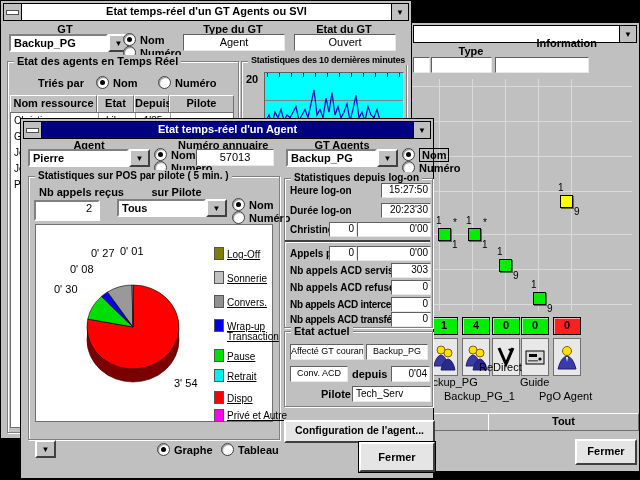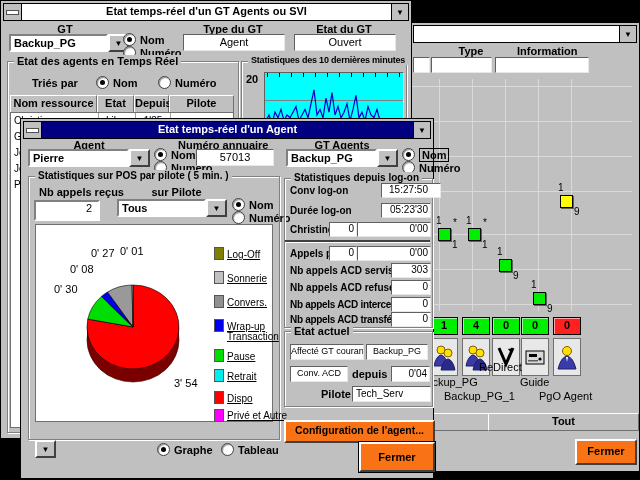--- a/index.html
+++ b/index.html
@@ -16,21 +16,21 @@
   .sysbtn{width:17px;background:#c0c0c0;border-right:1px solid #000;display:flex;
           align-items:center;justify-content:center;}
   .sysbar{width:11px;height:3px;background:#fff;border:1px solid #505050;}
   .minbtn{width:16px;background:#c0c0c0;border-left:1px solid #000;color:#000;
           font-size:8px;display:flex;align-items:center;justify-content:center;}
   .lbl{font-weight:bold;white-space:nowrap;}
   .sunken{background:#fff;border:2px solid;border-color:#808080 #fff #fff #808080;
           white-space:nowrap;overflow:hidden;}
   .sunken1{background:#fff;border:1px solid;border-color:#606060 #e8e8e8 #e8e8e8 #606060;
           white-space:nowrap;overflow:hidden;}
-  .btn{background:#f97316;border:2px solid;border-color:#fff #404040 #404040 #fff;
+  .btn{background:#e5e5e5;border:2px solid;border-color:#fff #404040 #404040 #fff;
        font-weight:bold;text-align:center;cursor:default;white-space:nowrap;}
   .ring{border:1px solid #000;background:#c0c0c0;}
   .combo{display:flex;}
   .combo .cval{flex:1;background:#fff;border:2px solid;border-color:#808080 #fff #fff #808080;
                padding:1px 3px;font-weight:bold;white-space:nowrap;overflow:hidden;}
   .drop{width:17px;background:#c0c0c0;border:2px solid;border-color:#fff #404040 #404040 #fff;
         font-size:8px;display:flex;align-items:center;justify-content:center;}
   .group{position:absolute;border:1px solid #808080;
          box-shadow:1px 1px 0 #fff, inset 1px 1px 0 #fff;}
   .glabel{position:absolute;top:-7px;left:6px;background:#c0c0c0;padding:0 3px;
@@ -66,21 +66,21 @@
 <body>
 
 <div class="window" id="win-monitor" style="left:410px;top:22px;width:228px;height:448px;z-index:1">
   <div class="tbar inactive">
     <div class="title"></div>
     <div class="minbtn">
       <span>▼</span>
     </div>
   </div>
   <div class="a lbl" style="left:30px;top:22px;width:60px;text-align:center">Type</div>
-  <div class="a lbl" style="left:106px;top:22px;width:80px;text-align:left">Information</div>
+  <div class="a lbl" style="left:106px;top:14px;width:80px;text-align:right">Information</div>
   <div class="a sunken1" style="left:2px;top:34px;width:15px;height:14px"></div>
   <div class="a sunken1" style="left:20px;top:34px;width:59px;height:14px"></div>
   <div class="a sunken1" style="left:84px;top:34px;width:92px;height:14px"></div>
 
   <div class="a" id="diagram" style="left:1px;top:56px;width:224px;height:236px">
 
     <div class="gline" style="left:0;top:7px;width:220px;height:1px"></div>
     <div class="gline" style="left:0;top:42px;width:220px;height:1px"></div>
     <div class="gline" style="left:0;top:77px;width:220px;height:1px"></div>
     <div class="gline" style="left:0;top:112px;width:220px;height:1px"></div>
@@ -195,21 +195,21 @@
     <span class="rlbl">Numéro</span>
   </div>
 
   <div class="a lbl" style="left:182px;top:22px;width:100px;text-align:center">Type du GT</div>
   <div class="a sunken1" style="left:182px;top:33px;width:100px;height:15px;text-align:center;line-height:14px">Agent</div>
   <div class="a lbl" style="left:293px;top:22px;width:100px;text-align:center">Etat du GT</div>
   <div class="a sunken1" style="left:293px;top:33px;width:100px;height:15px;text-align:center;line-height:14px">Ouvert</div>
 
   <div class="group" style="left:6px;top:60px;width:230px;height:370px">
     <div class="glabel">Etat des agents en Temps Réel</div>
-    <div class="a lbl" style="left:24px;top:15px;width:58px;text-align:left">Triés par</div>
+    <div class="a lbl" style="left:24px;top:15px;width:58px;text-align:center">Triés par</div>
     <div class="radiorow" style="left:88px;top:14px">
       <span class="radio on"></span>
       <span class="rlbl">Nom</span>
     </div>
     <div class="radiorow" style="left:150px;top:14px">
       <span class="radio"></span>
       <span class="rlbl">Numéro</span>
     </div>
     <div class="hcell" style="left:2px;top:33px;width:85px">Nom ressource</div>
     <div class="hcell" style="left:89px;top:33px;width:35px">Etat</div>
@@ -355,24 +355,24 @@
       <span class="rlbl">Graphe</span>
     </div>
     <div class="radiorow" style="left:192px;top:266px">
       <span class="radio"></span>
       <span class="rlbl">Tableau</span>
     </div>
   </div>
 
   <div class="group" style="left:263px;top:59px;width:147px;height:148px">
     <div class="glabel" style="font-size:10px">Statistiques depuis log-on</div>
-    <div class="a lbl" style="left:5px;top:6px;font-size:10px">Conv log-on</div>
-    <div class="a sunken1" style="left:96px;top:4px;width:46px;height:13px;text-align:right;padding-right:12px;font-size:10px;line-height:12px">15:27:50</div>
+    <div class="a lbl" style="left:5px;top:6px;font-size:10px">Heure log-on</div>
+    <div class="a sunken1" style="left:96px;top:4px;width:46px;height:13px;text-align:right;padding-right:2px;font-size:10px;line-height:12px">15:27:50</div>
     <div class="a lbl" style="left:5px;top:26px;font-size:10px">Durée log-on</div>
-    <div class="a sunken1" style="left:96px;top:24px;width:46px;height:13px;text-align:right;padding-right:2px;font-size:10px;line-height:12px">05:23'30</div>
+    <div class="a sunken1" style="left:96px;top:24px;width:46px;height:13px;text-align:right;padding-right:2px;font-size:10px;line-height:12px">20:23'30</div>
     <div class="a lbl" style="left:5px;top:45px;font-size:10px">Christine</div>
     <div class="a sunken1" style="left:44px;top:43px;width:24px;height:13px;text-align:right;padding-right:2px;font-size:10px;line-height:12px">0</div>
     <div class="a sunken1" style="left:72px;top:43px;width:70px;height:13px;text-align:right;padding-right:2px;font-size:10px;line-height:12px">0'00</div>
     <div class="sep" style="left:0;top:61px;width:145px"></div>
     <div class="a lbl" style="left:5px;top:69px;font-size:10px">Appels privés</div>
     <div class="a sunken1" style="left:44px;top:67px;width:24px;height:13px;text-align:right;padding-right:2px;font-size:10px;line-height:12px">0</div>
     <div class="a sunken1" style="left:72px;top:67px;width:70px;height:13px;text-align:right;padding-right:2px;font-size:10px;line-height:12px">0'00</div>
     <div class="a lbl" style="left:5px;top:86px;font-size:10px">Nb appels ACD servis</div>
     <div class="a sunken1" style="left:106px;top:84px;width:36px;height:13px;text-align:right;padding-right:2px;font-size:10px;line-height:12px">303</div>
     <div class="a lbl" style="left:5px;top:103px;font-size:10px">Nb appels ACD refusés</div>

